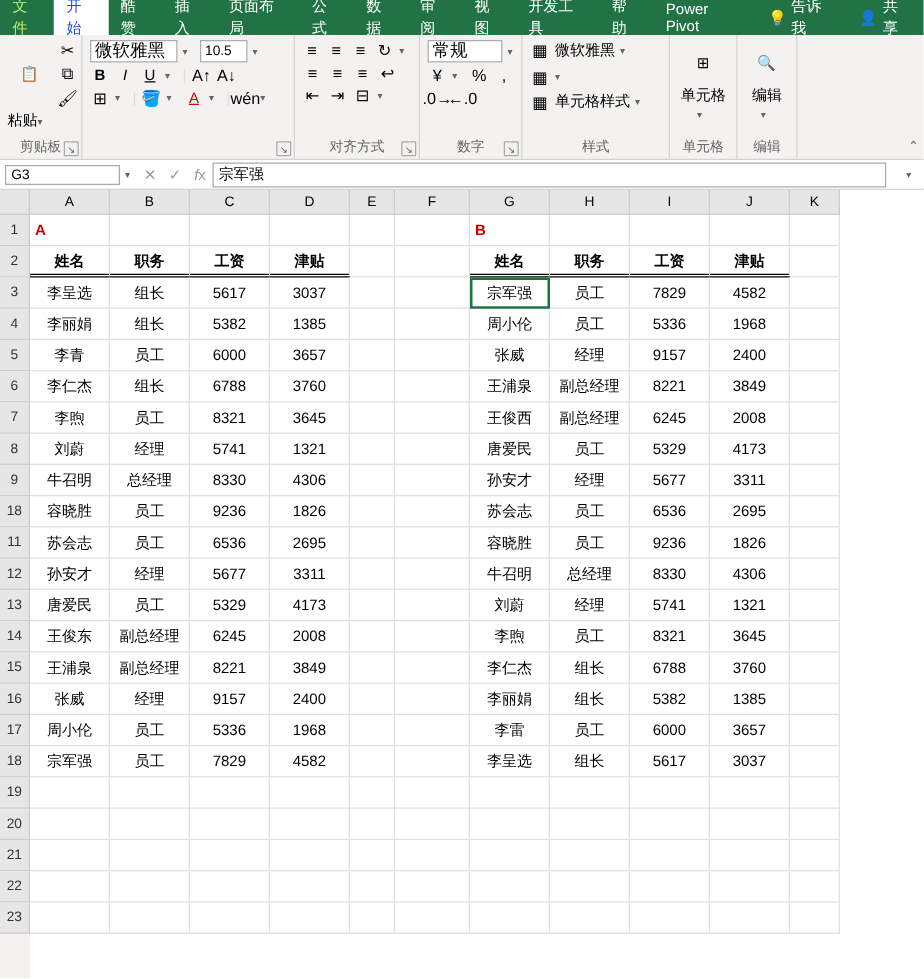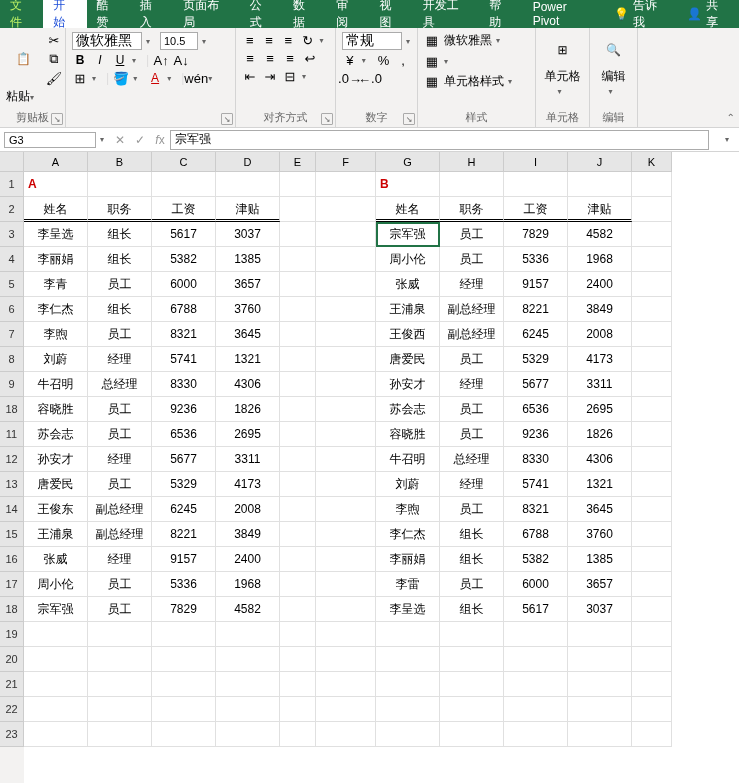--- a/index.html
+++ b/index.html
@@ -30,21 +30,21 @@
 .fx-input{flex:1;height:20px;border:1px solid #ababab;padding:0 4px;font-size:12px;background:#fff;margin-right:16px}
 .sheet{flex:1;display:flex;overflow:hidden}
 .rowhdr-col{width:24px;background:#f3f2f1}
 .corner{height:20px;border-right:1px solid #ccc;border-bottom:1px solid #ccc;background:#e6e6e6}
 .rowhdr{height:25px;border-right:1px solid #ccc;border-bottom:1px solid #ccc;text-align:center;line-height:25px;color:#333;background:#e6e6e6;font-size:11px}
 .grid{flex:1;overflow:auto}
 .colhdrs{display:flex;height:20px}
 .colhdr{border-right:1px solid #ccc;border-bottom:1px solid #ccc;text-align:center;line-height:20px;background:#e6e6e6;font-size:11px;flex:0 0 auto}
 .datarow{display:flex;height:25px}
 .cell{border-right:1px solid #e0e0e0;border-bottom:1px solid #e0e0e0;line-height:25px;text-align:center;flex:0 0 auto;font-size:12px;overflow:hidden;white-space:nowrap}
-.cell.bold{font-weight:normal}
+.cell.bold{font-weight:bold}
 .cell.dblbottom{border-bottom:3px double #000}
 .cell.red{color:#c00;font-weight:bold;text-align:left;padding-left:4px}
 .cell.active{outline:2px solid #217346;outline-offset:-2px}
 .wA{width:64px}.wB{width:64px}.wC{width:64px}.wD{width:64px}.wE{width:36px}.wF{width:60px}.wG{width:64px}.wH{width:64px}.wI{width:64px}.wJ{width:64px}.wK{width:40px}
 </style>
 </head>
 <body>
 
 <div class="titlebar">
   <div class="tab file">文件</div>

